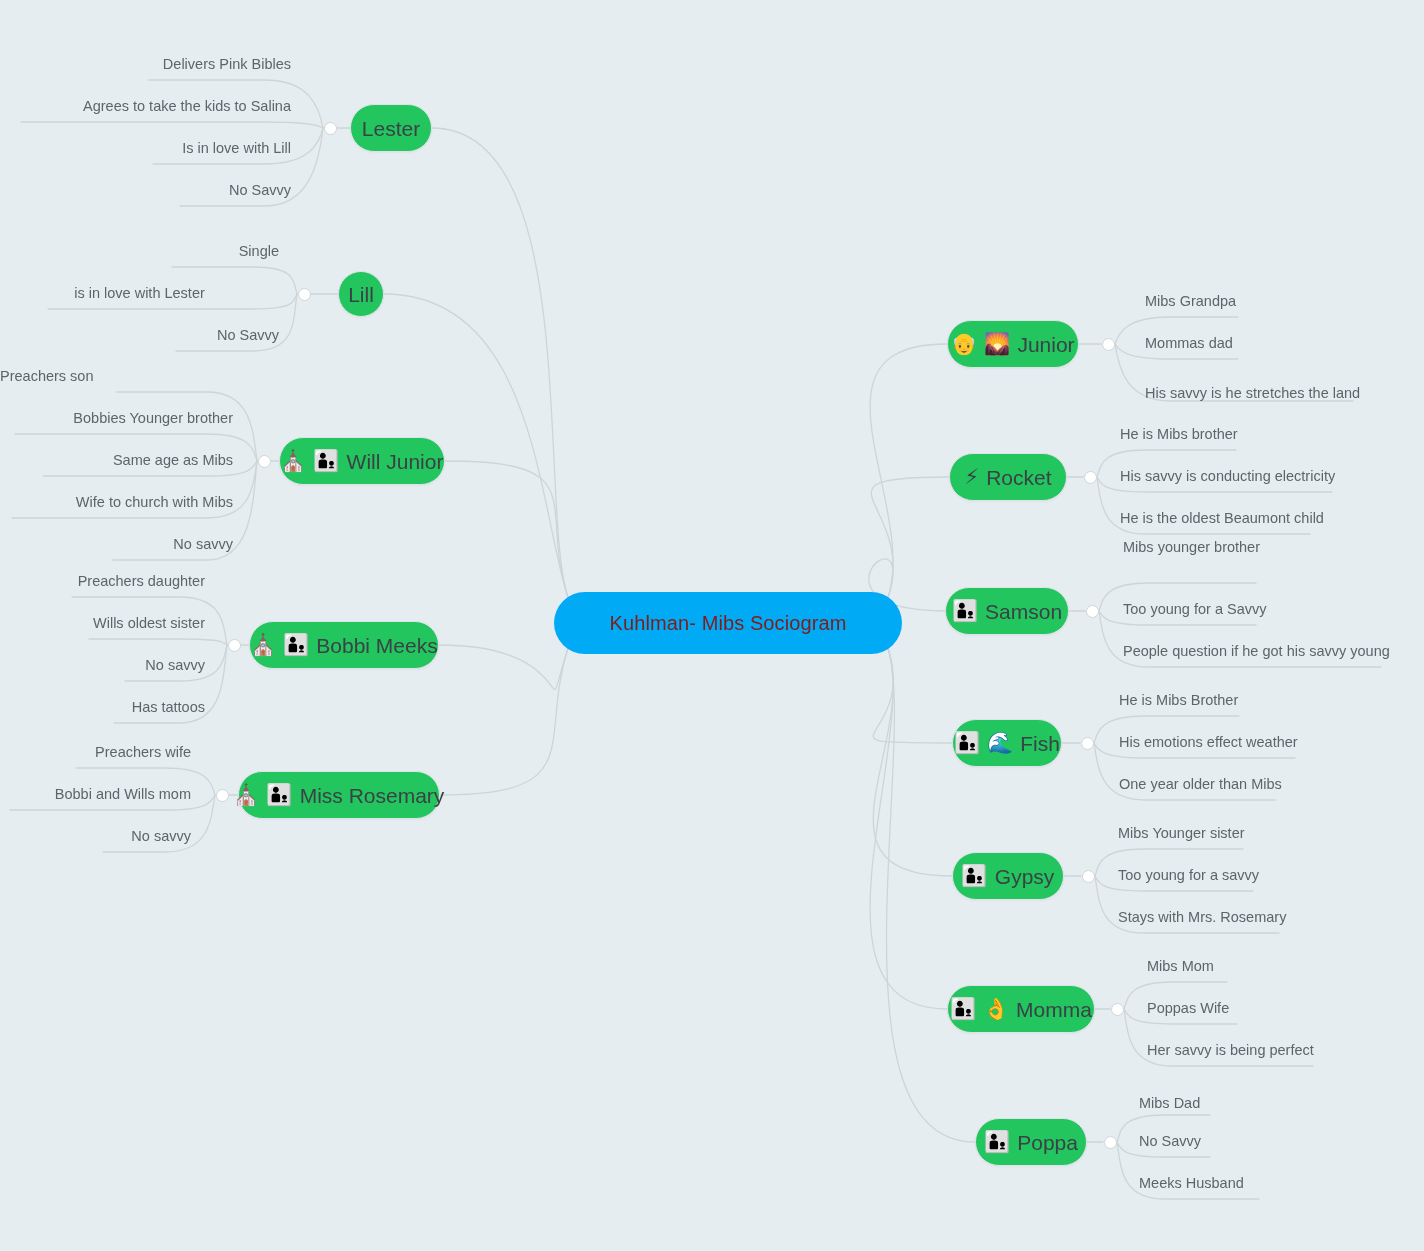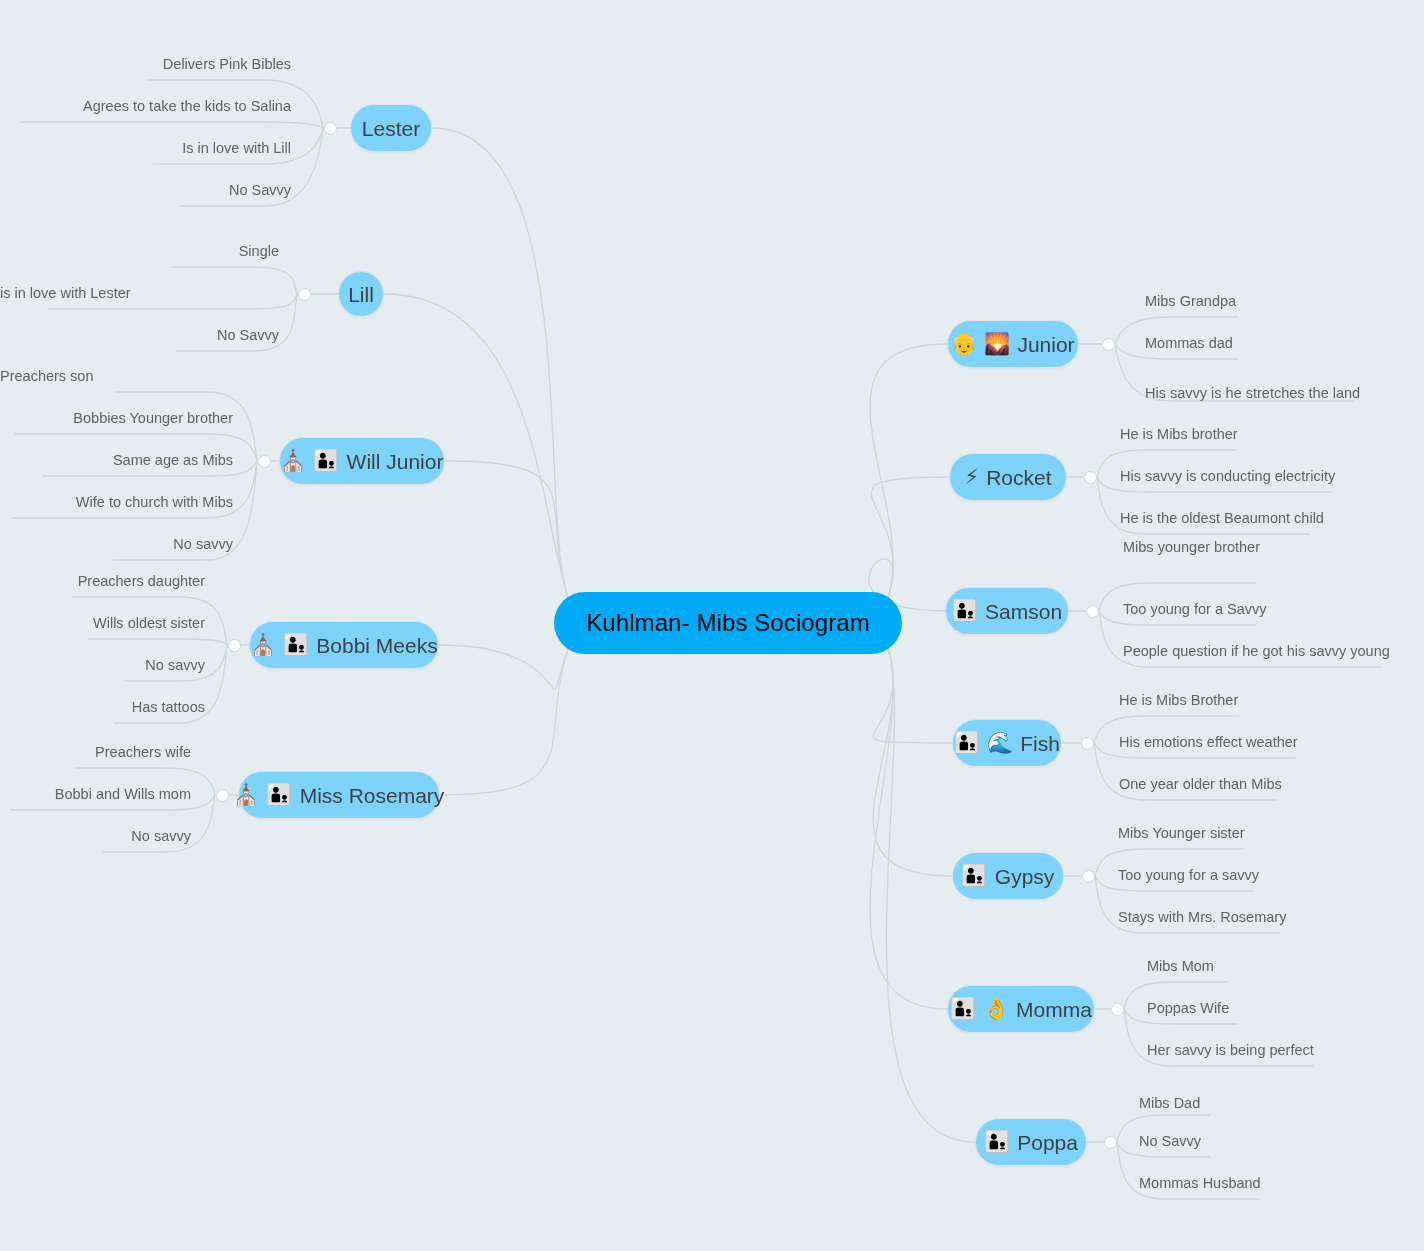--- a/index.html
+++ b/index.html
@@ -20,43 +20,43 @@
     width: 1424px; height: 1251px;
   }
   #edges {
     position: absolute;
     top: 0; left: 0;
     width: 1424px; height: 1251px;
     pointer-events: none;
   }
   .node {
     position: absolute;
-    background: #7dd3fc;
+    background: #22c55e;
     border: 1px solid #dde3e6;
     border-radius: 999px;
     display: flex;
     align-items: center;
     justify-content: center;
     white-space: nowrap;
     color: #3b4246;
     box-shadow: 0 1px 2px rgba(60,80,90,0.05);
   }
   .node .emo {
     display: inline-block;
     font-family: "DejaVu Sans", sans-serif;
     margin-right: 7px;
     line-height: 1;
   }
   .node .nlabel { line-height: 1; }
 
   .root-node {
     background: #00aaf5;
     border: none;
-    color: #000000;
-    font-size: 24px;
+    color: #7f1d1d;
+    font-size: 20px;
     letter-spacing: 0.1px;
     padding: 0 26px;
     box-shadow: none;
     text-align: center;
   }
   .branch-node {
     font-size: 21px;
     padding: 0 20px;
   }
   .leaf {
@@ -156,21 +156,21 @@
       </div>
       <div class="leaf left" style="top: 57px; left: 0px; width: 291px; text-align: right;">Delivers Pink Bibles</div>
       <div class="leaf left" style="top: 99px; left: 0px; width: 291px; text-align: right;">Agrees to take the kids to Salina</div>
       <div class="leaf left" style="top: 141px; left: 0px; width: 291px; text-align: right;">Is in love with Lill</div>
       <div class="leaf left" style="top: 183px; left: 0px; width: 291px; text-align: right;">No Savvy</div>
       <div class="hub" style="left: 297.5px; top: 287.5px;"></div>
       <div class="node branch-node" style="left: 338px; top: 271px; width: 46px; height: 46px;">
         <span class="nlabel">Lill</span>
       </div>
       <div class="leaf left" style="top: 244px; left: 0px; width: 279px; text-align: right;">Single</div>
-      <div class="leaf left" style="top: 286px; left: 0px; width: 279px; text-align: left;">is in love with Lester</div>
+      <div class="leaf left" style="top: 286px; left: 0px; width: 279px; text-align: center;">is in love with Lester</div>
       <div class="leaf left" style="top: 328px; left: 0px; width: 279px; text-align: right;">No Savvy</div>
       <div class="hub" style="left: 257.5px; top: 454.5px;"></div>
       <div class="node branch-node" style="left: 279px; top: 437px; width: 166px; height: 48px;">
         <span class="emo">⛪ 👨‍👦</span>
         <span class="nlabel">Will Junior</span>
       </div>
       <div class="leaf left" style="top: 369px; left: 0px; width: 233px; text-align: left;">Preachers son</div>
       <div class="leaf left" style="top: 411px; left: 0px; width: 233px; text-align: right;">Bobbies Younger brother</div>
       <div class="leaf left" style="top: 453px; left: 0px; width: 233px; text-align: right;">Same age as Mibs</div>
       <div class="leaf left" style="top: 495px; left: 0px; width: 233px; text-align: right;">Wife to church with Mibs</div>
@@ -240,15 +240,15 @@
       <div class="leaf right" style="top: 959px; left: 1147px;">Mibs Mom</div>
       <div class="leaf right" style="top: 1001px; left: 1147px;">Poppas Wife</div>
       <div class="leaf right" style="top: 1043px; left: 1147px;">Her savvy is being perfect</div>
       <div class="hub" style="left: 1103.5px; top: 1135.5px;"></div>
       <div class="node branch-node" style="left: 975px; top: 1118px; width: 112px; height: 48px;">
         <span class="emo">👨‍👦</span>
         <span class="nlabel">Poppa</span>
       </div>
       <div class="leaf right" style="top: 1096px; left: 1139px;">Mibs Dad</div>
       <div class="leaf right" style="top: 1134px; left: 1139px;">No Savvy</div>
-      <div class="leaf right" style="top: 1176px; left: 1139px;">Mommas Husband</div>
+      <div class="leaf right" style="top: 1176px; left: 1139px;">Meeks Husband</div>
     </div>
 </div>
 
 </body></html>

